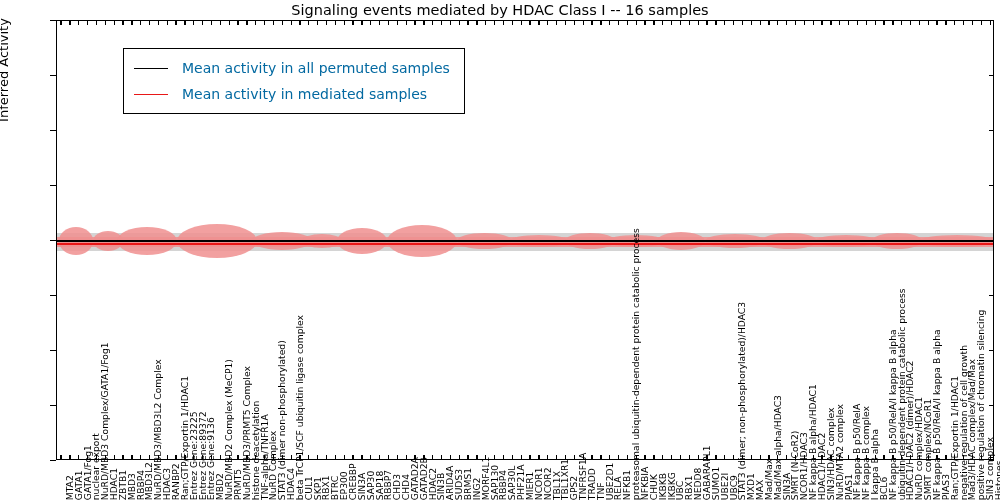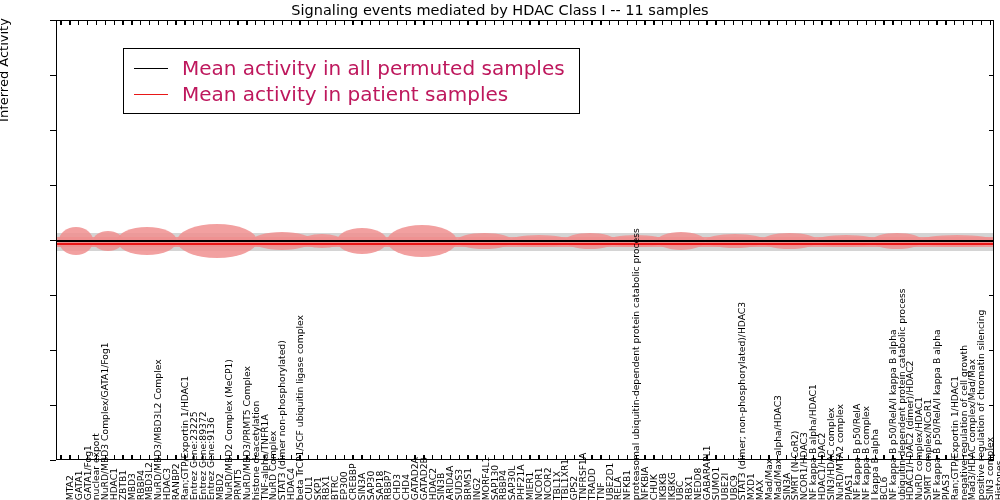--- a/index.html
+++ b/index.html
@@ -50,41 +50,41 @@
 
   
   #legend{
     position:absolute;left:66px;top:27px;
     border:1.3px solid #000;background:#fff;
     padding:6px 14px 6px 10px;box-sizing:border-box;
   }
   .legend-row{display:flex;align-items:center;height:26px;}
   .legend-swatch{width:34px;height:0;border-top:1.6px solid #000;margin-right:14px;}
   .legend-swatch.red{border-top-color:#e81717;}
-  .legend-text{font-size:20px;color:#be185d;white-space:nowrap;}
+  .legend-text{font-size:14px;color:#0369a1;white-space:nowrap;}
 
   
   #xlabels{position:absolute;left:56px;top:460px;width:938px;height:40px;}
   .xlabel{
     position:absolute;bottom:0;
     transform-origin:left bottom;
     transform:rotate(-90deg) translateY(10px);
     font-size:9.2px;color:#000;white-space:nowrap;line-height:9.2px;
   }
   #x-axis-label{
     position:absolute;left:0;top:478px;width:1000px;
     text-align:center;font-size:13px;color:#000;white-space:nowrap;
   }
 </style>
 </head>
 <body>
 
 <div id="root">
 
-  <div id="chart-title">Signaling events mediated by HDAC Class I -- 11 samples</div>
+  <div id="chart-title">Signaling events mediated by HDAC Class I -- 16 samples</div>
 
   <div id="plot-area">
 
     <div id="bands">
 
       <div class="baseline-grey" style="top:212px;height:18px;"></div>
 
       <div class="baseline-red" style="top:216px;height:10px;opacity:0.85;"></div>
 
       <div class="bump" style="left:2px;top:206px;width:34px;height:28px;background:#f08f8f;opacity:.85;"></div>
@@ -110,21 +110,21 @@
       <div class="mean-line-black" style="top:219px;"></div>
     </div>
 
     <div id="legend">
       <div class="legend-row">
         <span class="legend-swatch"></span>
         <span class="legend-text">Mean activity in all permuted samples</span>
       </div>
       <div class="legend-row">
         <span class="legend-swatch red"></span>
-        <span class="legend-text">Mean activity in patient samples</span>
+        <span class="legend-text">Mean activity in mediated samples</span>
       </div>
     </div>
 
   </div>
 
   <div id="y-axis-label">Inferred Activity</div>
 
   <div id="ytick-container">
       <div class="ytick-mark" style="top: 20px;"></div>
       <div class="ytick-mark-right" style="top: 20px;"></div>

